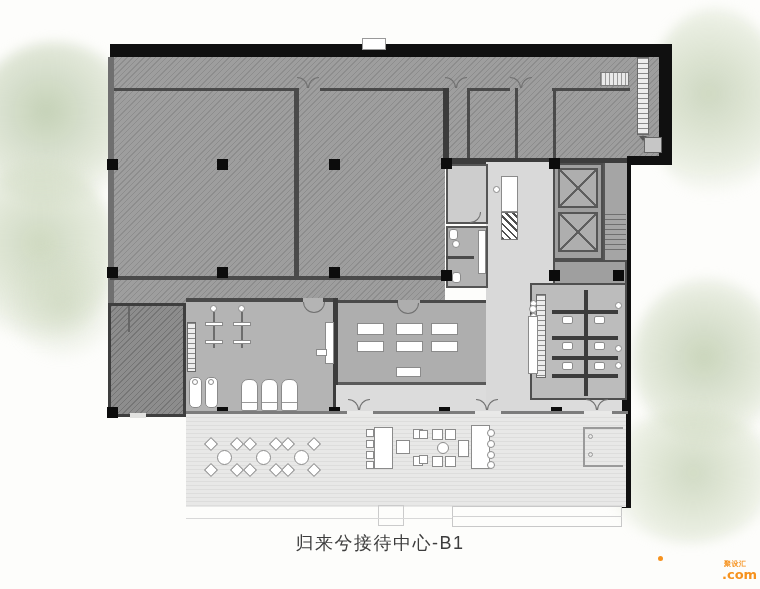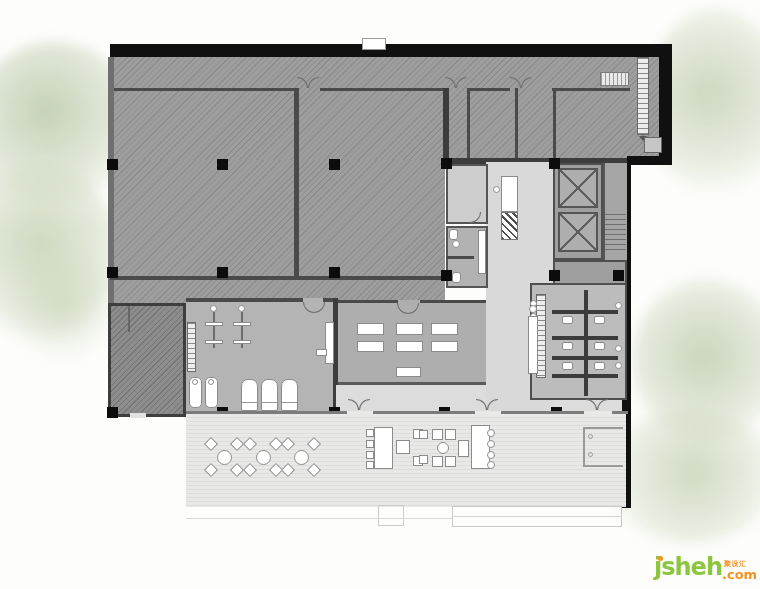--- a/index.html
+++ b/index.html
@@ -243,20 +243,20 @@
   <i class="door" style="left:397px;top:303px"></i>
   <i class="door" style="left:408px;top:303px;transform:scaleX(-1)"></i>
   <i class="door" style="left:348px;top:399px;transform:rotate(180deg)"></i>
   <i class="door" style="left:359px;top:399px;transform:rotate(180deg) scaleX(-1)"></i>
   <i class="door" style="left:476px;top:399px;transform:rotate(180deg)"></i>
   <i class="door" style="left:487px;top:399px;transform:rotate(180deg) scaleX(-1)"></i>
   <i class="door" style="left:586px;top:399px;transform:rotate(180deg)"></i>
   <i class="door" style="left:597px;top:399px;transform:rotate(180deg) scaleX(-1)"></i>
   <i class="door" style="left:470px;top:212px;transform:rotate(-90deg)"></i>
 
+  <s id="title">归来兮接待中心-B1</s>
   <s id="logo">
-    <s class="brand">jsheh</s>
     <s class="jdot"></s>
     <s class="cn">聚设汇</s>
     <s class="tld">.com</s>
   </s>
 
 </div>
 
 </body></html>

